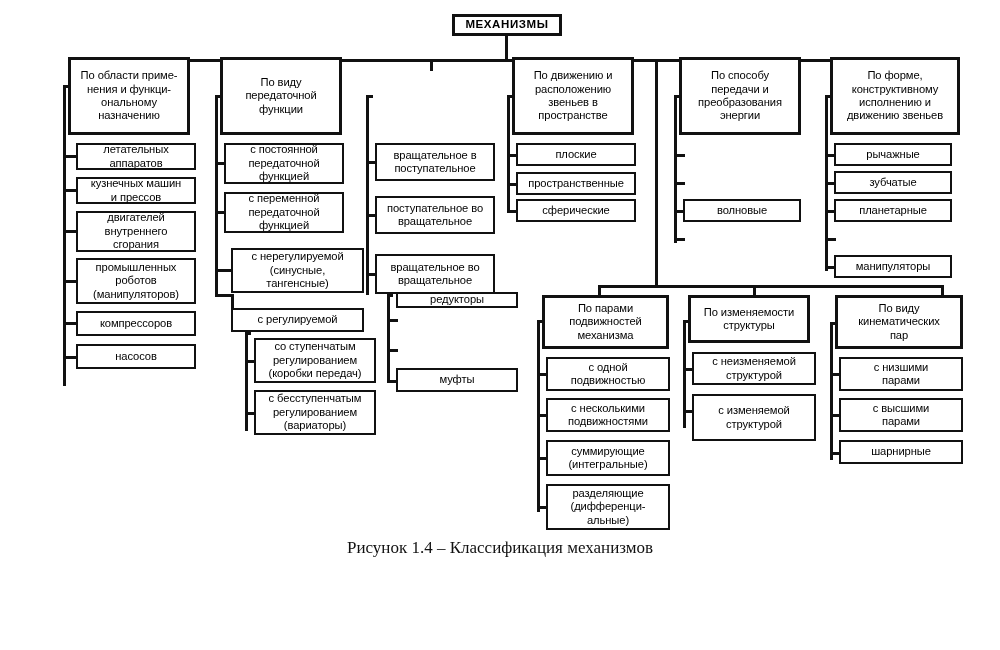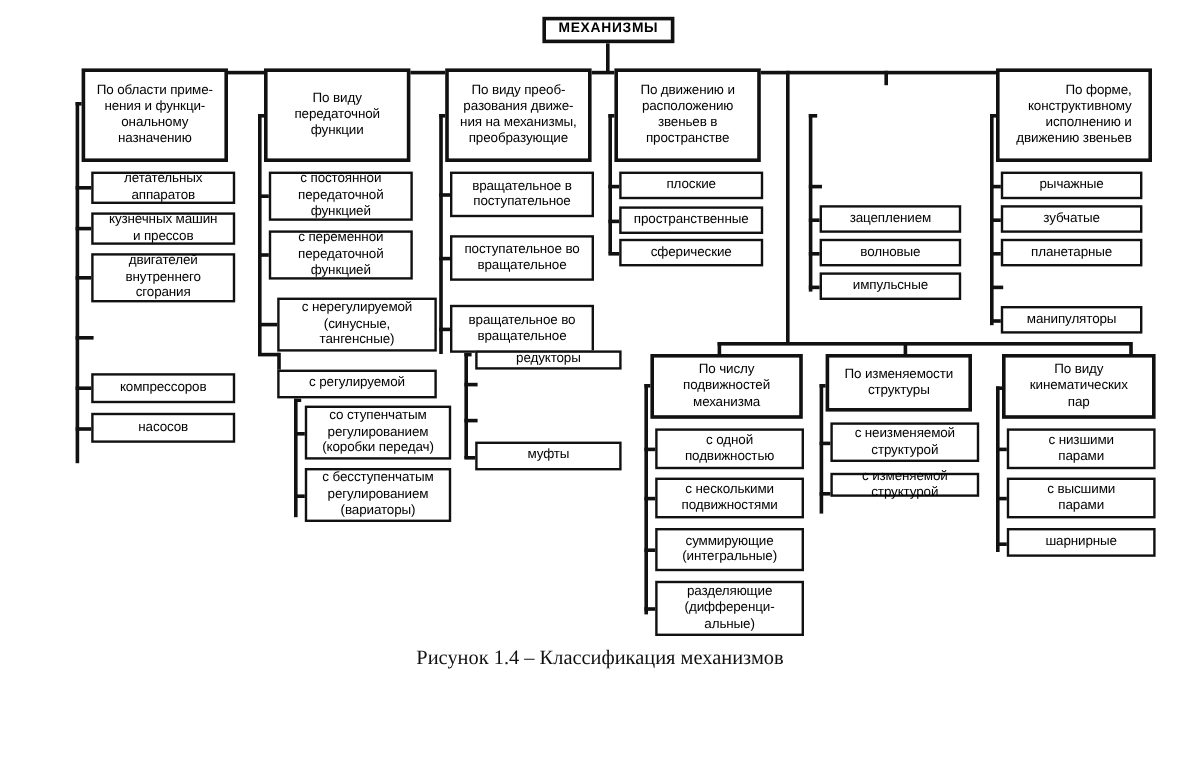--- a/index.html
+++ b/index.html
@@ -89,20 +89,23 @@
 
   <div class="box" style="left:76px;top:177px;width:120px;height:27px;">кузнечных машин
 и прессов</div>
   <div class="ln h" style="left:63px;top:189px;width:15px;"></div>
 
   <div class="box" style="left:76px;top:211px;width:120px;height:41px;">двигателей
 внутреннего
 сгорания</div>
   <div class="ln h" style="left:63px;top:230px;width:15px;"></div>
 
+  <div class="box" style="left:76px;top:258px;width:120px;height:46px;">промышленных
+роботов
+(манипуляторов)</div>
   <div class="ln h" style="left:63px;top:280px;width:15px;"></div>
 
   <div class="box" style="left:76px;top:311px;width:120px;height:25px;text-align:center;">компрессоров</div>
   <div class="ln h" style="left:63px;top:322px;width:15px;"></div>
 
   <div class="box" style="left:76px;top:344px;width:120px;height:25px;">насосов</div>
   <div class="ln h" style="left:63px;top:356px;width:15px;"></div>
 
   <div class="box head" style="left:220px;top:57px;width:122px;height:78px;">По виду
 передаточной
@@ -135,24 +138,20 @@
   <div class="box" style="left:254px;top:338px;width:122px;height:45px;">со ступенчатым
 регулированием
 (коробки передач)</div>
   <div class="ln h" style="left:245px;top:360px;width:11px;"></div>
 
   <div class="box" style="left:254px;top:390px;width:122px;height:45px;">с бесступенчатым
 регулированием
 (вариаторы)</div>
   <div class="ln h" style="left:245px;top:412px;width:11px;"></div>
 
-  <div class="box head" style="left:371px;top:57px;width:122px;height:78px;">По виду преоб-
-разования движе-
-ния на механизмы,
-преобразующие</div>
   <div class="ln v" style="left:366px;top:95px;height:200px;"></div>
   <div class="ln h" style="left:366px;top:95px;width:7px;"></div>
 
   <div class="box" style="left:375px;top:143px;width:120px;height:38px;">вращательное в
 поступательное</div>
   <div class="ln h" style="left:366px;top:161px;width:11px;"></div>
 
   <div class="box" style="left:375px;top:196px;width:120px;height:38px;">поступательное во
 вращательное</div>
   <div class="ln h" style="left:366px;top:214px;width:11px;"></div>
@@ -181,35 +180,37 @@
 
   <div class="box" style="left:516px;top:143px;width:120px;height:23px;">плоские</div>
   <div class="ln h" style="left:507px;top:154px;width:11px;"></div>
 
   <div class="box" style="left:516px;top:172px;width:120px;height:23px;">пространственные</div>
   <div class="ln h" style="left:507px;top:183px;width:11px;"></div>
 
   <div class="box" style="left:516px;top:199px;width:120px;height:23px;">сферические</div>
   <div class="ln h" style="left:507px;top:210px;width:11px;"></div>
 
+  <div class="box head" style="left:679px;top:57px;width:122px;height:78px;">По способу
+передачи и
+преобразования
+энергии</div>
   <div class="ln v" style="left:674px;top:95px;height:148px;"></div>
   <div class="ln h" style="left:674px;top:95px;width:7px;"></div>
 
   <div class="ln h" style="left:674px;top:154px;width:11px;"></div>
 
-  <div class="box" style="left:683px;top:171px;width:118px;height:23px;">зацеплением</div>
   <div class="ln h" style="left:674px;top:182px;width:11px;"></div>
 
   <div class="box" style="left:683px;top:199px;width:118px;height:23px;">волновые</div>
   <div class="ln h" style="left:674px;top:210px;width:11px;"></div>
 
-  <div class="box" style="left:683px;top:227px;width:118px;height:23px;">импульсные</div>
   <div class="ln h" style="left:674px;top:238px;width:11px;"></div>
 
-  <div class="box head" style="left:830px;top:57px;width:130px;height:78px;text-align:right;">По форме,
+  <div class="box head" style="left:830px;top:57px;width:130px;height:78px;">По форме,
 конструктивному
 исполнению и
 движению звеньев</div>
   <div class="ln v" style="left:825px;top:95px;height:176px;"></div>
   <div class="ln h" style="left:825px;top:95px;width:7px;"></div>
 
   <div class="box" style="left:834px;top:143px;width:118px;height:23px;">рычажные</div>
   <div class="ln h" style="left:825px;top:154px;width:11px;"></div>
 
   <div class="box" style="left:834px;top:171px;width:118px;height:23px;">зубчатые</div>
@@ -222,21 +223,21 @@
 
   <div class="box" style="left:834px;top:255px;width:118px;height:23px;">манипуляторы</div>
   <div class="ln h" style="left:825px;top:266px;width:11px;"></div>
 
   <div class="ln v" style="left:655px;top:59px;height:228px;"></div>
   <div class="ln h" style="left:598px;top:285px;width:345px;"></div>
   <div class="ln v" style="left:598px;top:285px;height:11px;"></div>
   <div class="ln v" style="left:753px;top:285px;height:11px;"></div>
   <div class="ln v" style="left:941px;top:285px;height:11px;"></div>
 
-  <div class="box head" style="left:542px;top:295px;width:127px;height:54px;">По числу
+  <div class="box head" style="left:542px;top:295px;width:127px;height:54px;">По парами
 подвижностей
 механизма</div>
   <div class="ln v" style="left:537px;top:320px;height:192px;"></div>
   <div class="ln h" style="left:537px;top:320px;width:7px;"></div>
 
   <div class="box" style="left:546px;top:357px;width:124px;height:34px;text-align:center;">с одной
 подвижностью</div>
   <div class="ln h" style="left:537px;top:373px;width:11px;"></div>
 
   <div class="box" style="left:546px;top:398px;width:124px;height:34px;">с несколькими
@@ -254,21 +255,21 @@
 
   <div class="box head" style="left:688px;top:295px;width:122px;height:48px;">По изменяемости
 структуры</div>
   <div class="ln v" style="left:683px;top:320px;height:108px;"></div>
   <div class="ln h" style="left:683px;top:320px;width:7px;"></div>
 
   <div class="box" style="left:692px;top:352px;width:124px;height:33px;">с неизменяемой
 структурой</div>
   <div class="ln h" style="left:683px;top:368px;width:11px;"></div>
 
-  <div class="box" style="left:692px;top:394px;width:124px;height:20px;">с изменяемой
+  <div class="box" style="left:692px;top:394px;width:124px;height:47px;">с изменяемой
 структурой</div>
   <div class="ln h" style="left:683px;top:410px;width:11px;"></div>
 
   <div class="box head" style="left:835px;top:295px;width:128px;height:54px;">По виду
 кинематических
 пар</div>
   <div class="ln v" style="left:830px;top:322px;height:138px;"></div>
   <div class="ln h" style="left:830px;top:322px;width:7px;"></div>
 
   <div class="box" style="left:839px;top:357px;width:124px;height:34px;">с низшими

